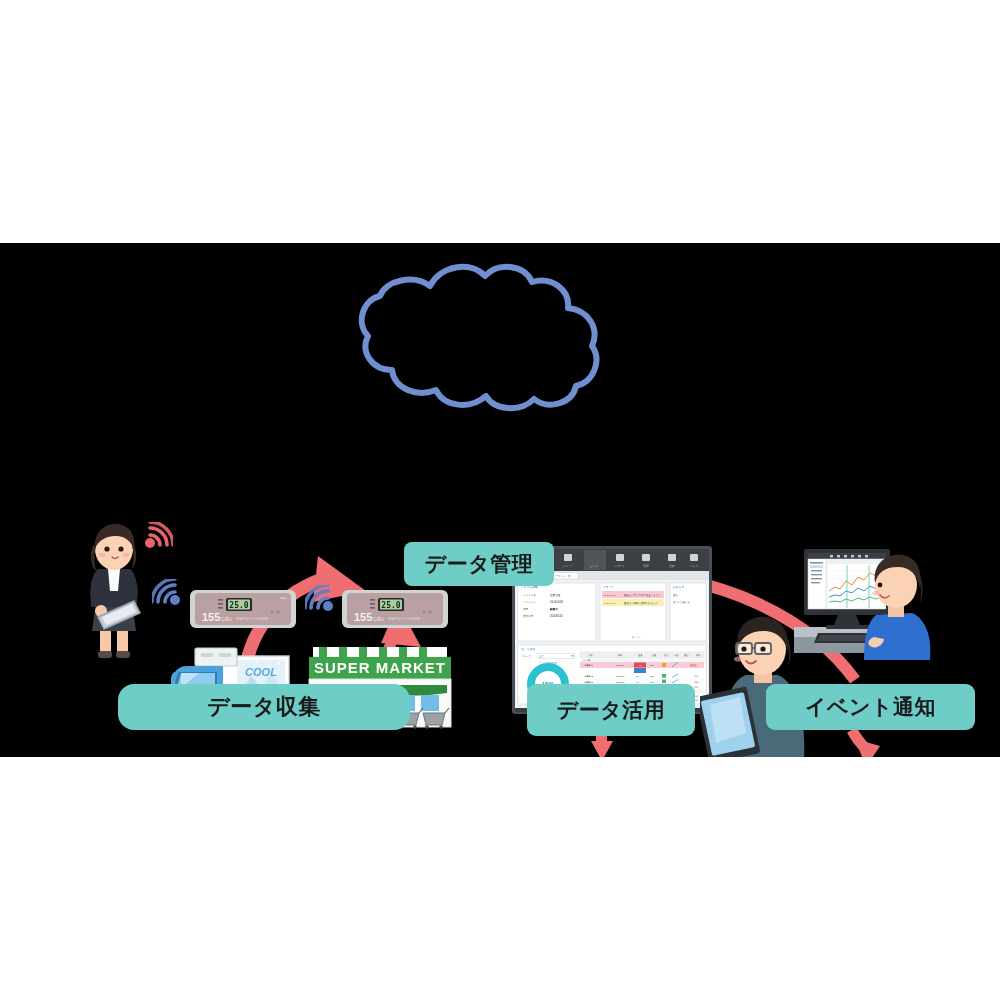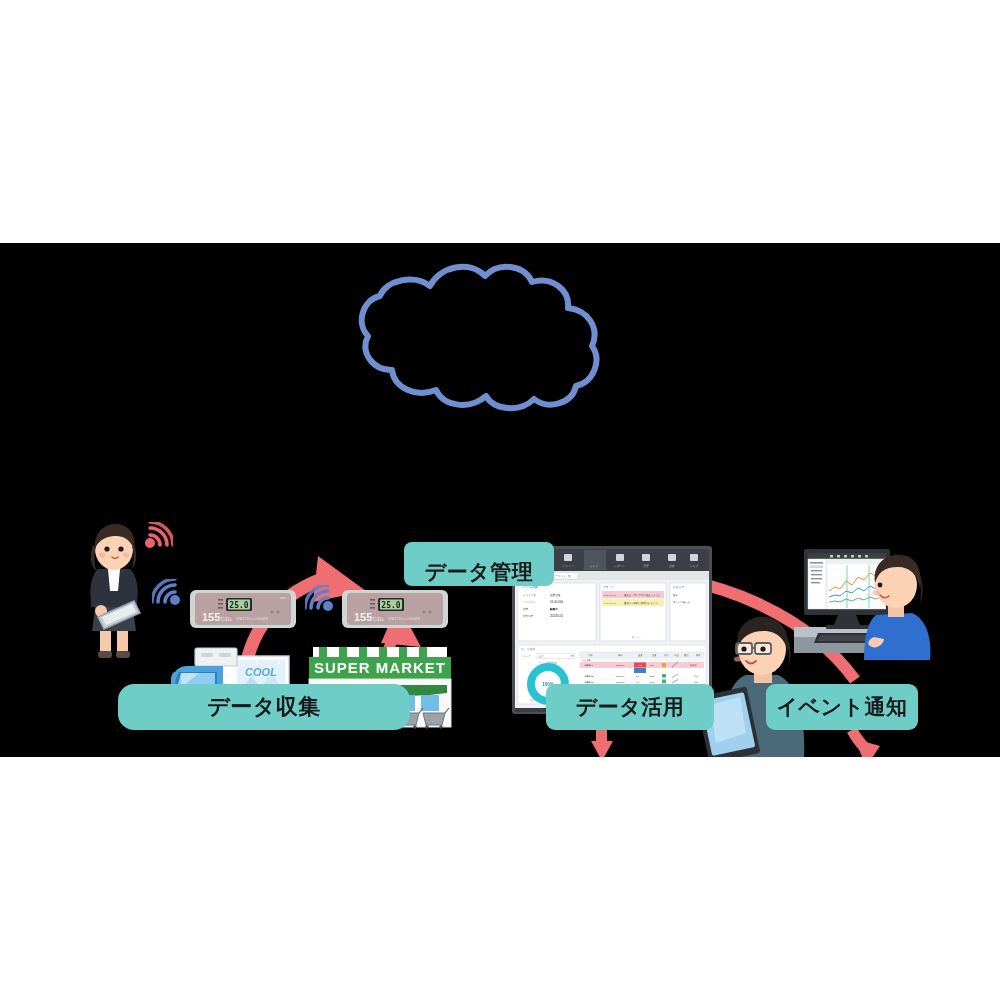--- a/index.html
+++ b/index.html
@@ -20,23 +20,23 @@
     background:#6ecdc7;
     border-radius:9px;
     display:flex;align-items:center;justify-content:center;
     color:#1a1a1a;
     font-weight:700;
     letter-spacing:.5px;
     box-sizing:border-box;
     z-index:6;
   }
   #pill-collect{left:118px;top:441px;width:292px;height:46px;font-size:22px;border-radius:16px;}
-  #pill-use{left:546px;top:441px;width:168px;height:46px;font-size:21px;}
-  #pill-notify{left:766px;top:441px;width:152px;height:46px;font-size:21px;}
-  #pill-cloud{left:404px;top:299px;width:150px;height:44px;font-size:21px;border-radius:8px;align-items:flex-end;}
+  #pill-use{left:527px;top:441px;width:168px;height:52px;font-size:21px;}
+  #pill-notify{left:766px;top:441px;width:209px;height:46px;font-size:21px;}
+  #pill-cloud{left:404px;top:299px;width:150px;height:44px;font-size:21px;border-radius:8px;}
 
   
   #arrows{position:absolute;left:0;top:0;width:1000px;height:514px;}
   #arrows svg{display:block;}
 
   
   .art{position:absolute;}
   .art svg{display:block;}
 
   

